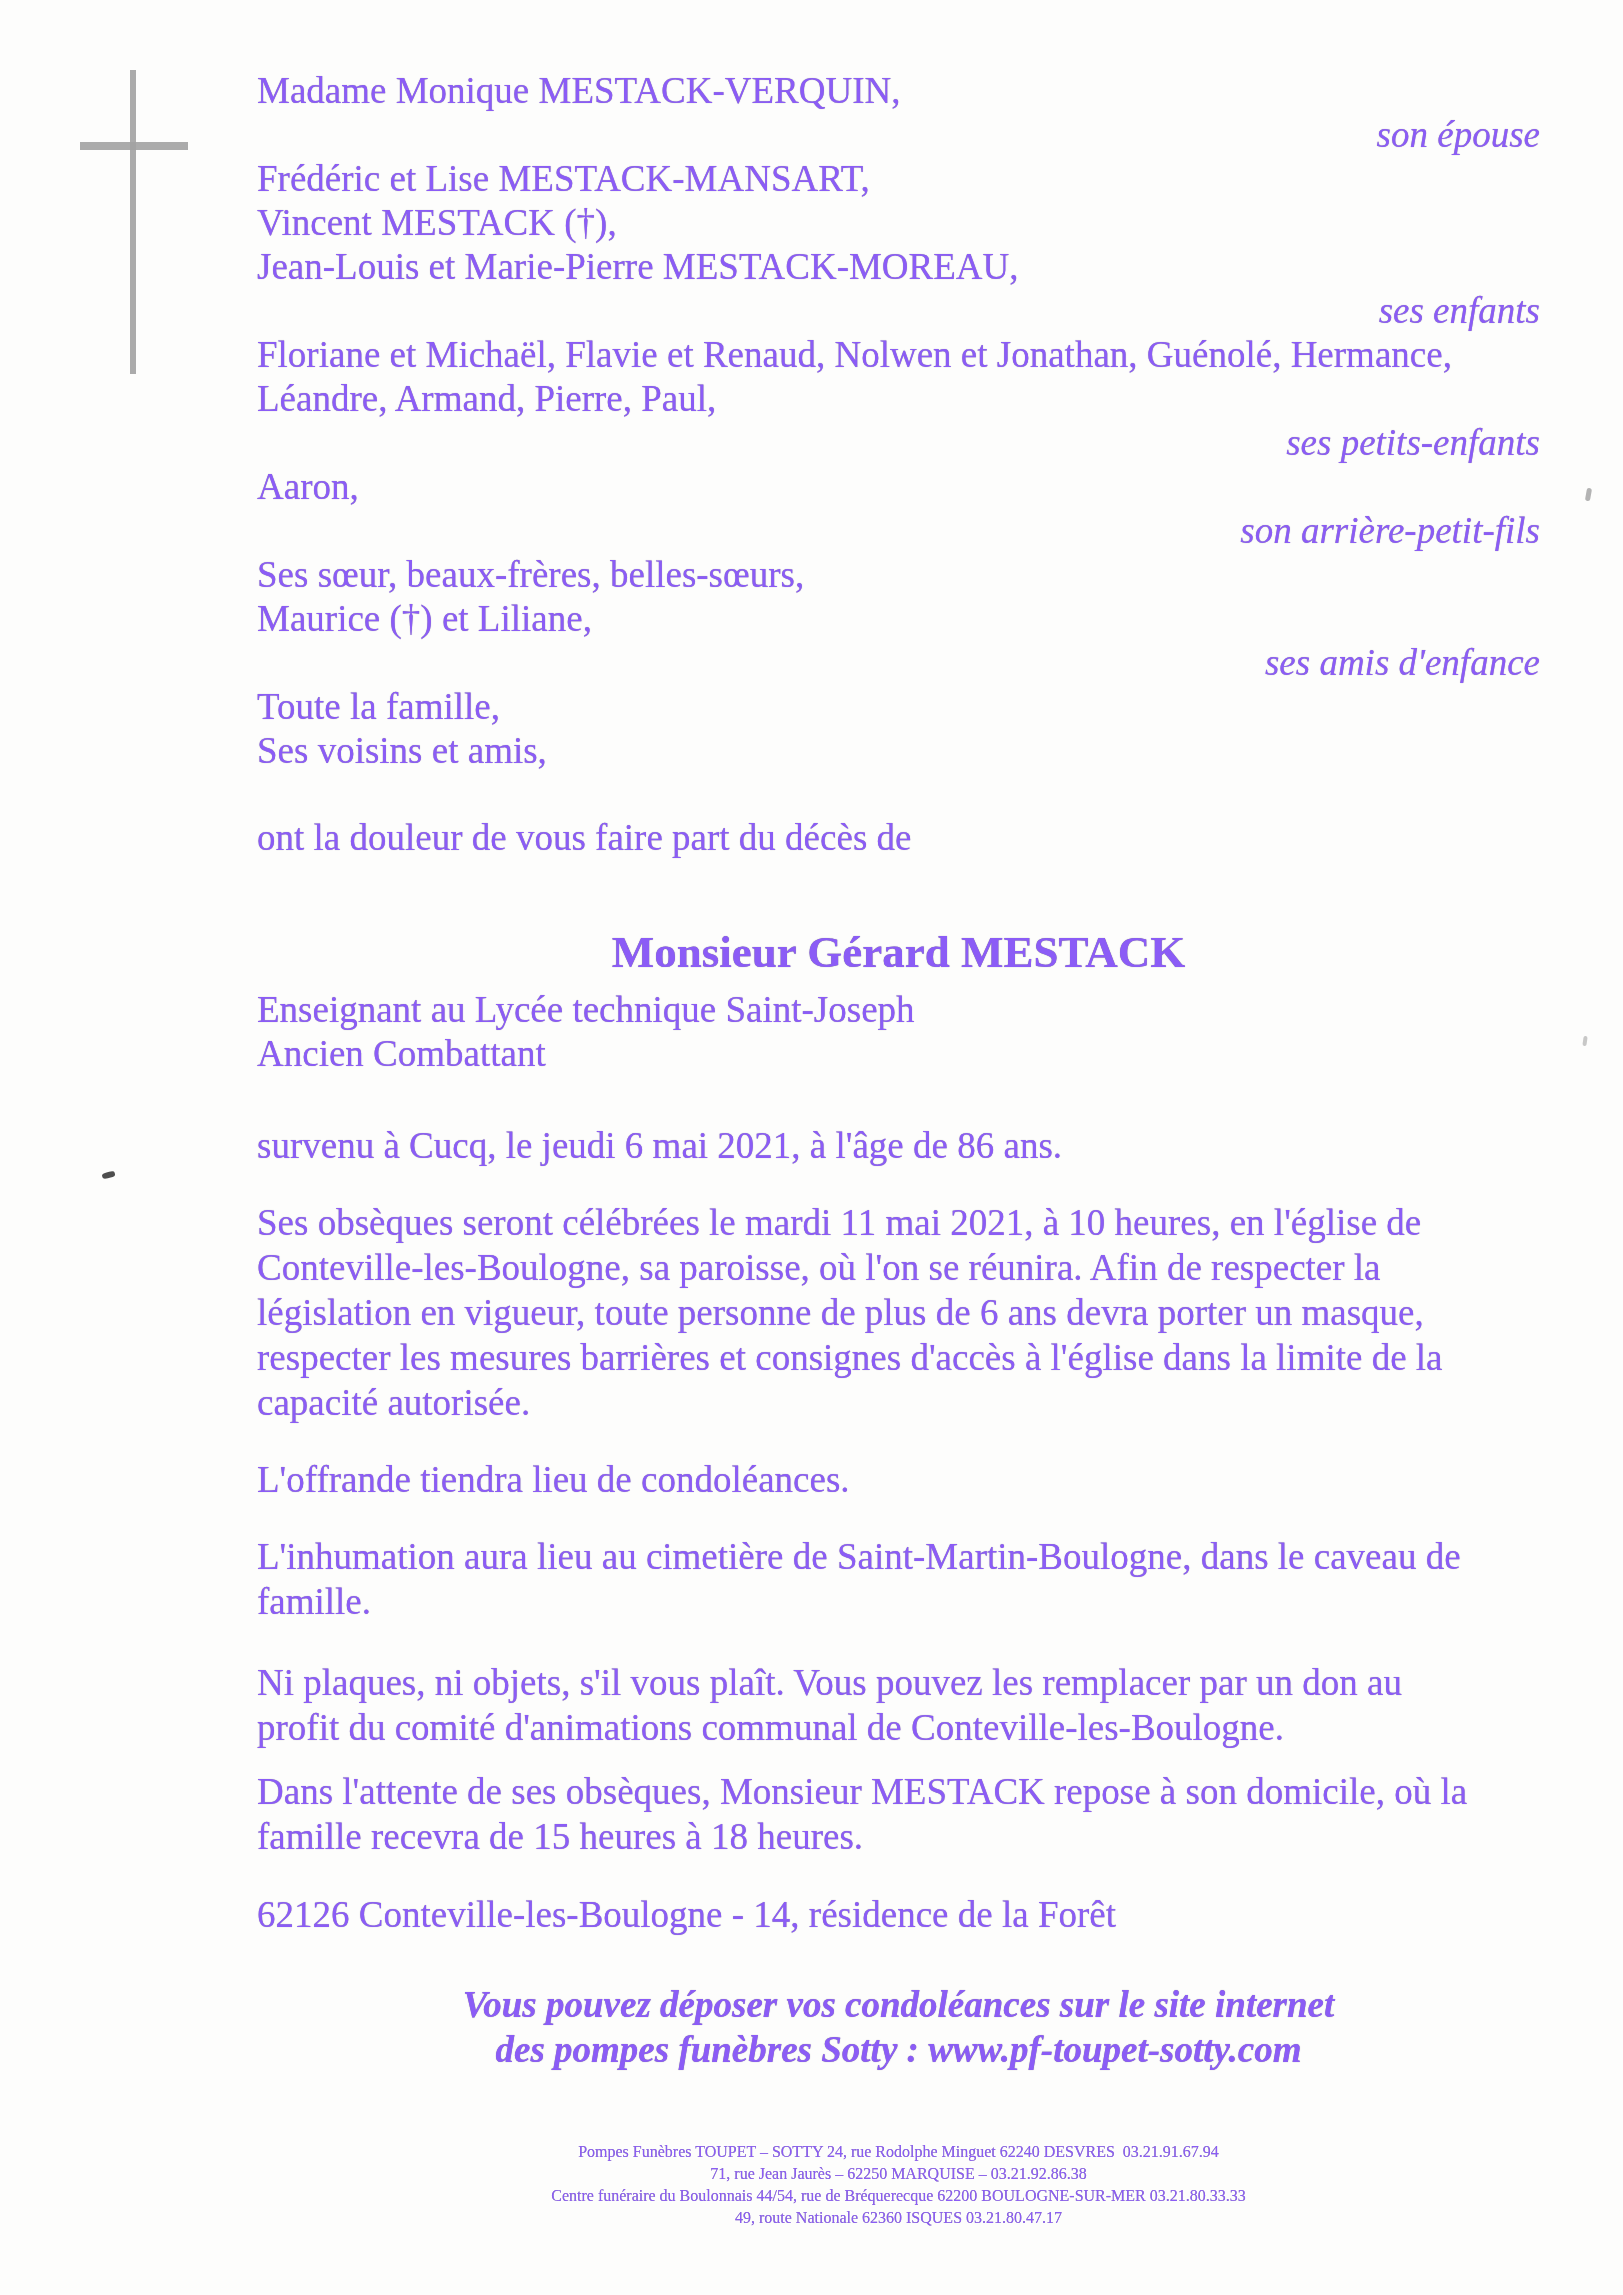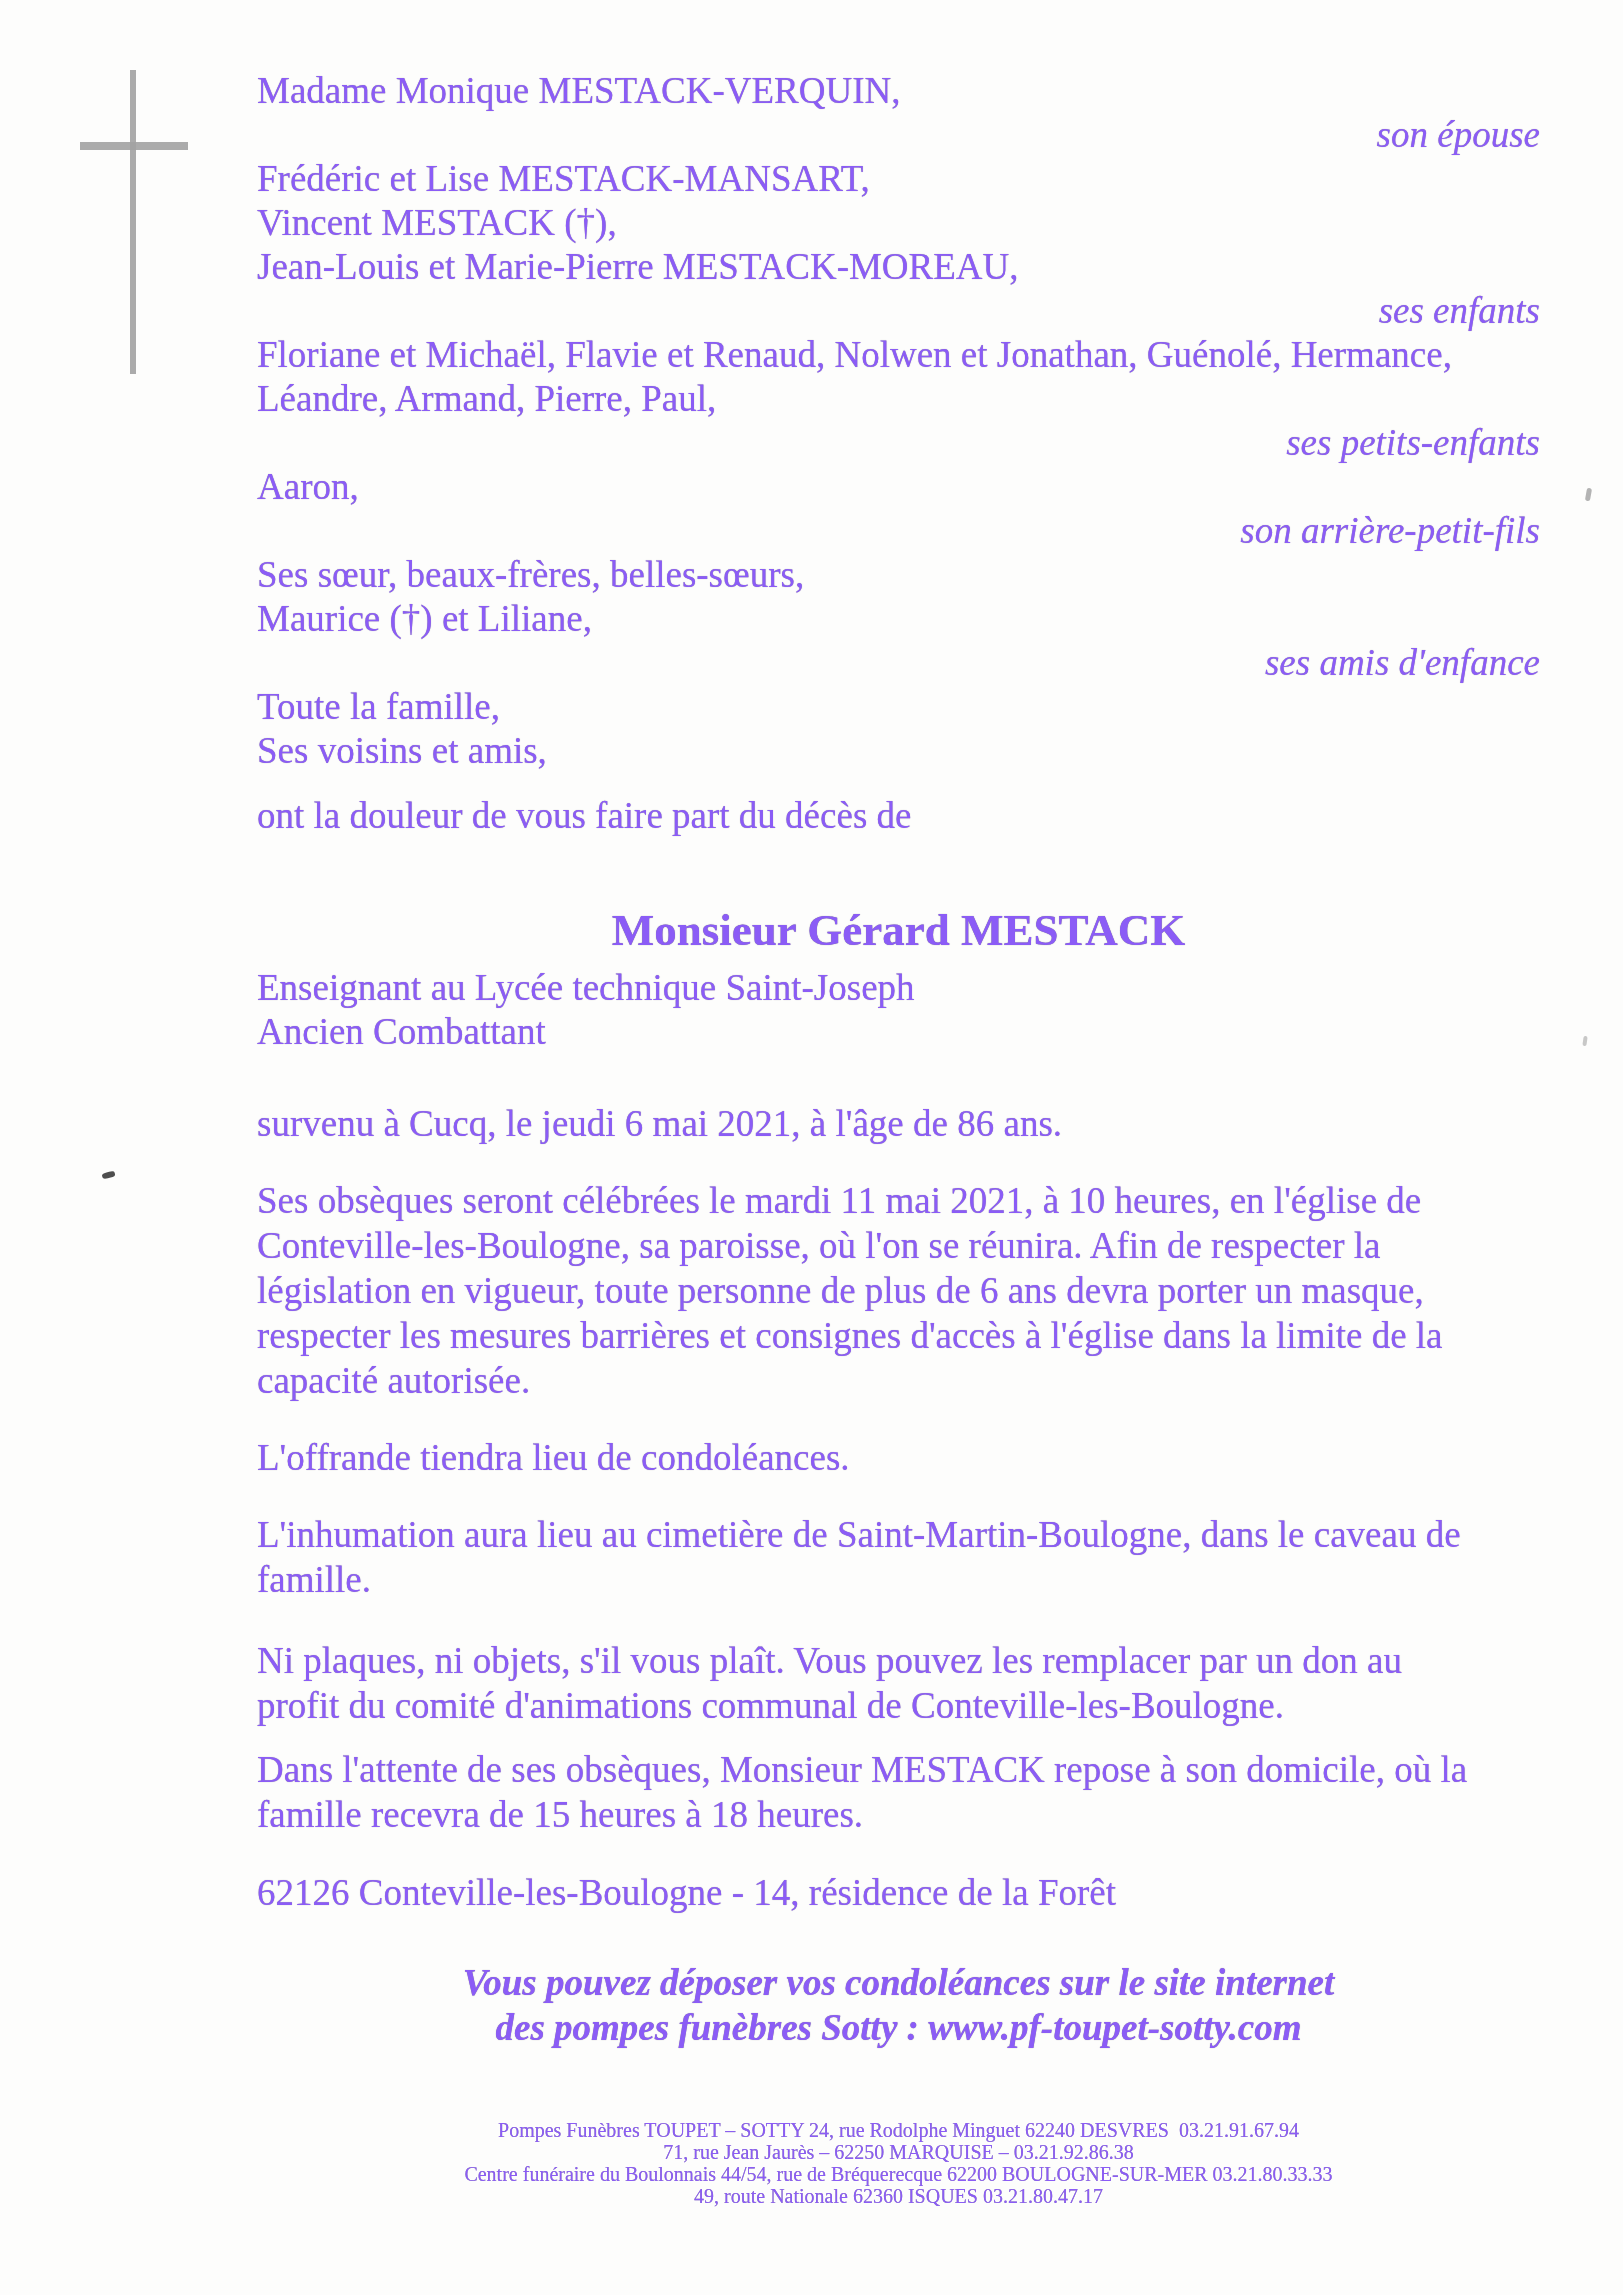--- a/index.html
+++ b/index.html
@@ -20,21 +20,21 @@
   }
   .ln{
     font-size:37px;
     line-height:44px;
     white-space:pre;
     text-shadow:0 0 0.8px rgba(10,10,10,.45);
   }
   .para .ln{line-height:45px;}
   .rt{text-align:right;font-style:italic;}
   .ctr{text-align:left;}
-  .intro{margin-top:21px;}
+  .intro{margin-top:43px;}
   .deceased-name{
     margin-top:56px;
     font-size:45px;
     line-height:72px;
     font-weight:bold;
     text-align:center;
     white-space:pre;
     text-shadow:0 0 0.8px rgba(0,0,0,.55);
   }
   .role{font-size:37px;}
@@ -46,21 +46,21 @@
   .repose{margin-top:19px;}
   .address{margin-top:33px;}
   .condolence{margin-top:45px;}
   .condolence .ln{
     font-weight:bold;font-style:italic;
     line-height:45px;text-align:center;
     text-shadow:0 0 0.8px rgba(0,0,0,.5);
   }
   .footer{margin-top:69px;}
   .footer .ln{
-    font-size:20px;line-height:22px;
+    font-size:16px;line-height:22px;
     text-align:center;
     text-shadow:0 0 0.4px rgba(0,0,0,.4);
   }
   
   .cross-v{
     position:absolute;left:130px;top:70px;
     width:5.6px;height:304px;
     background:#a2a2a2;opacity:.9;
   }
   .cross-h{

